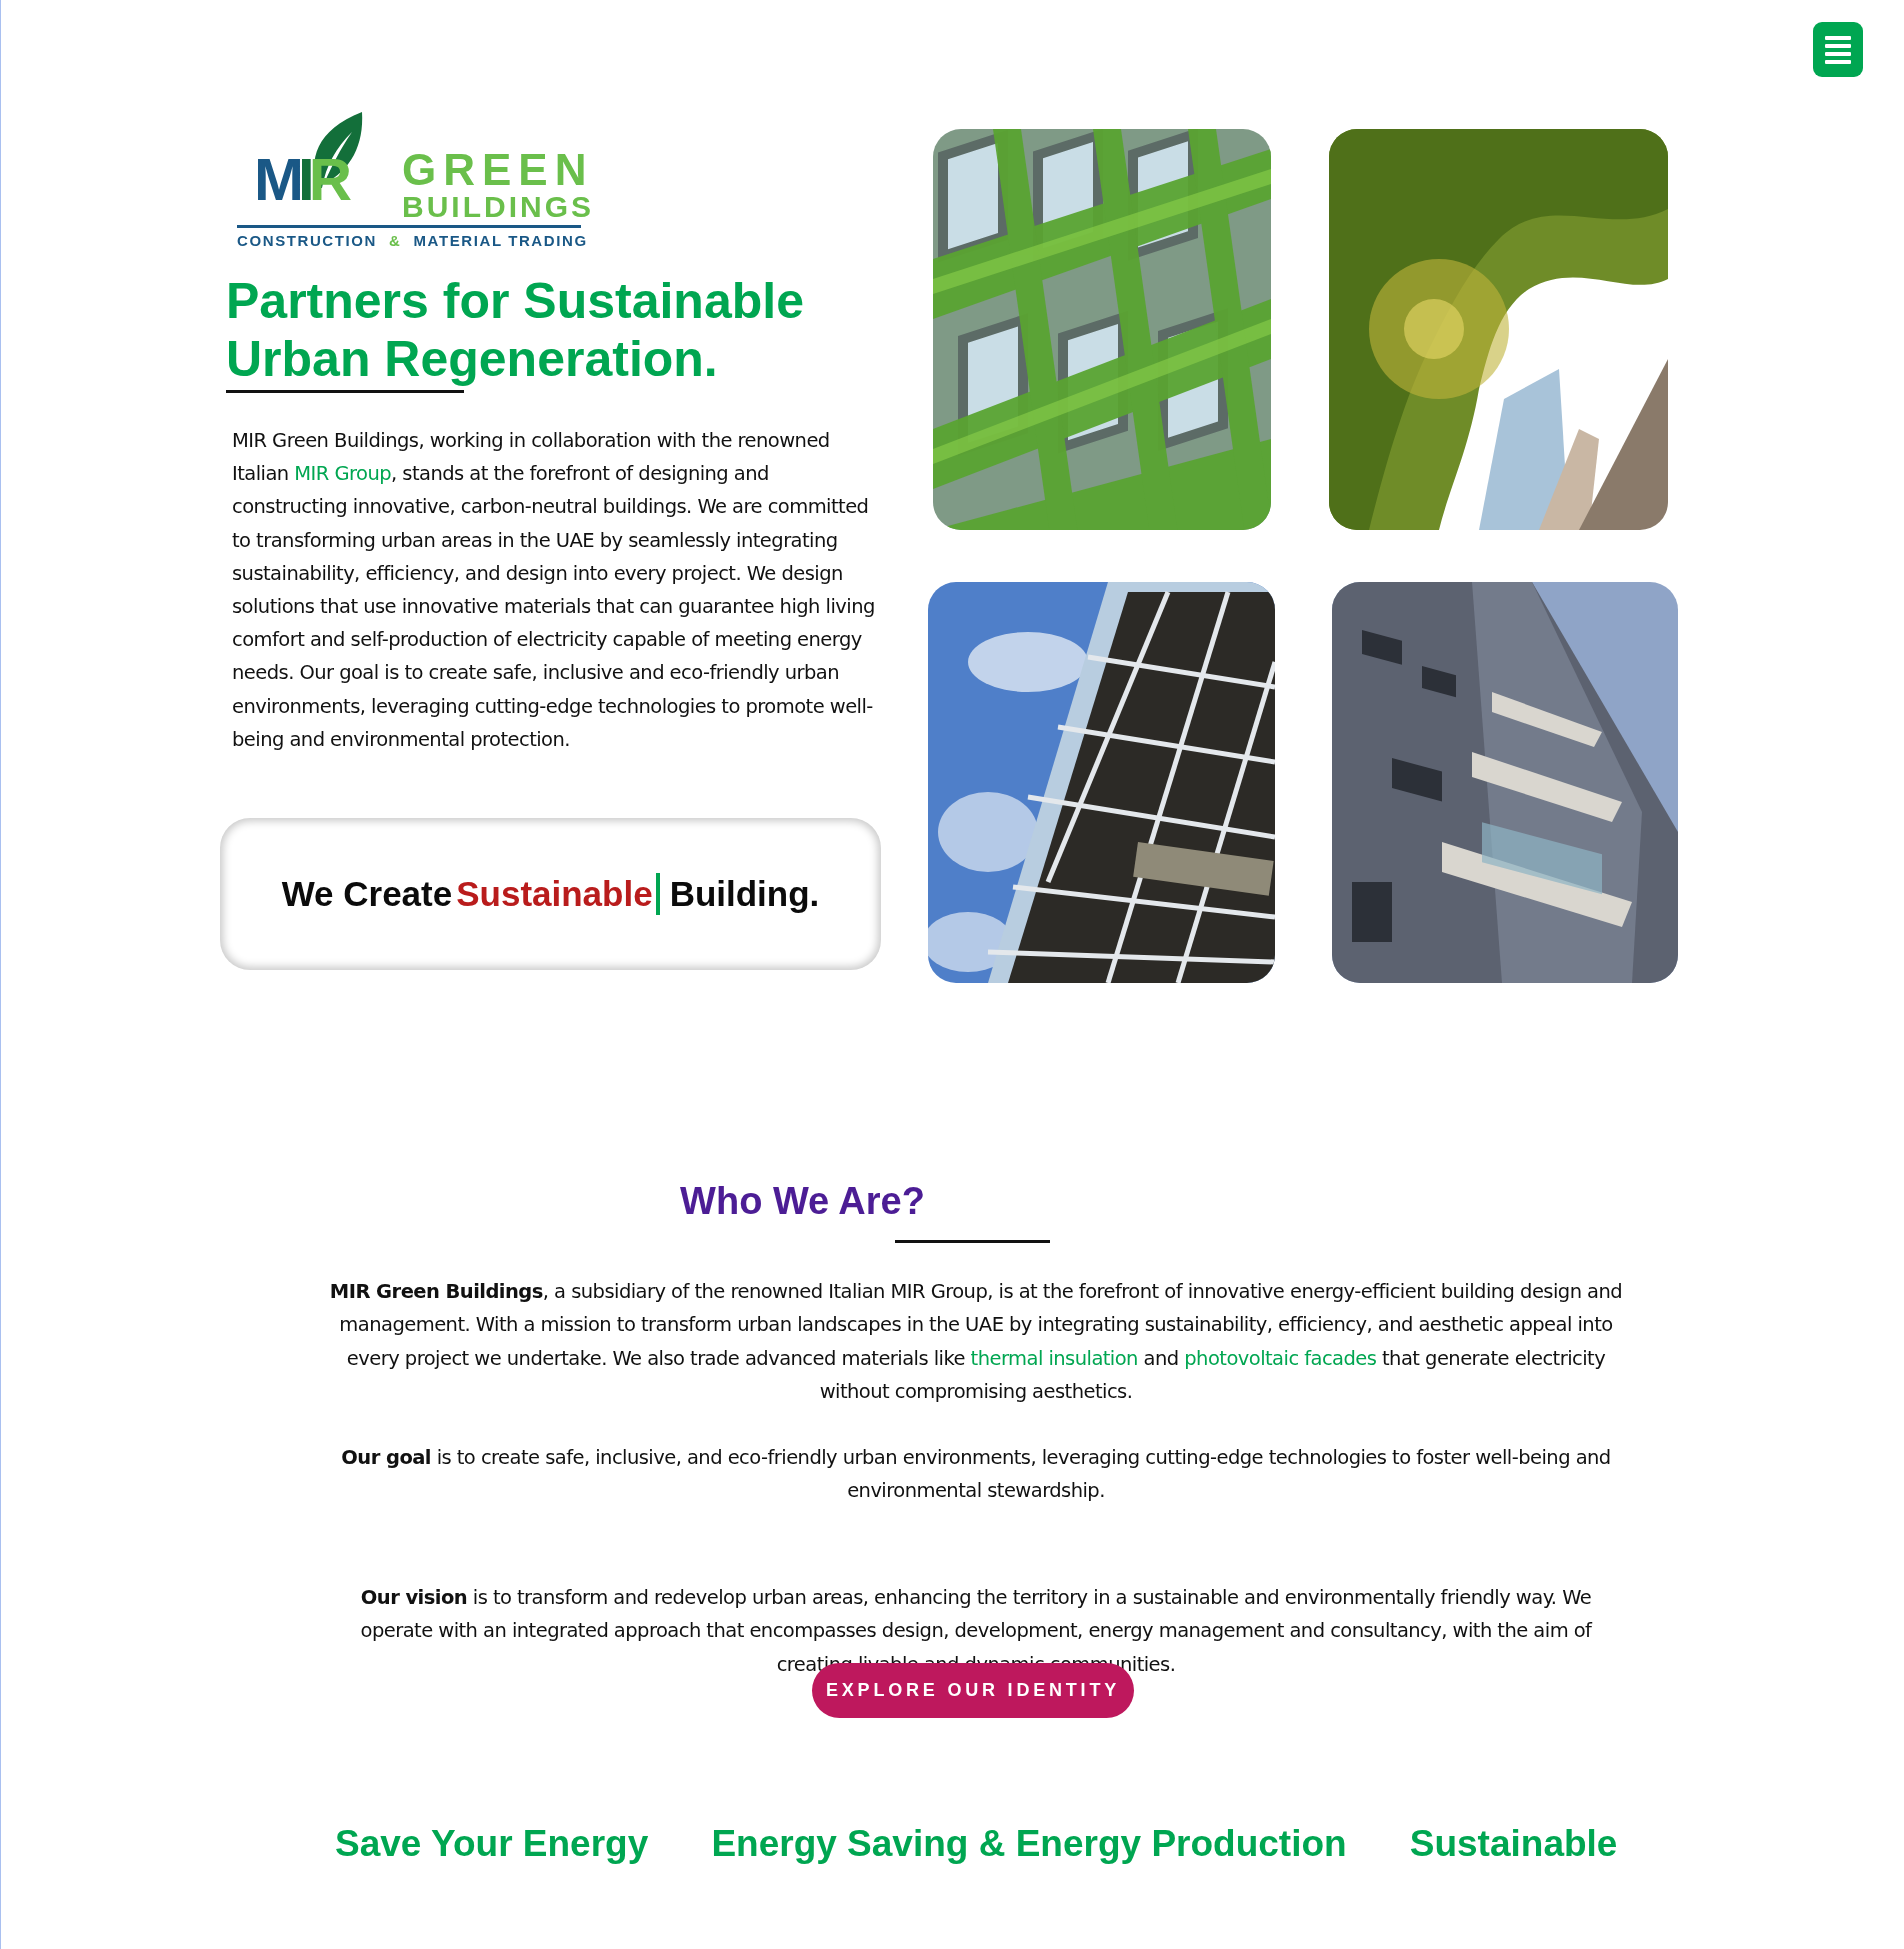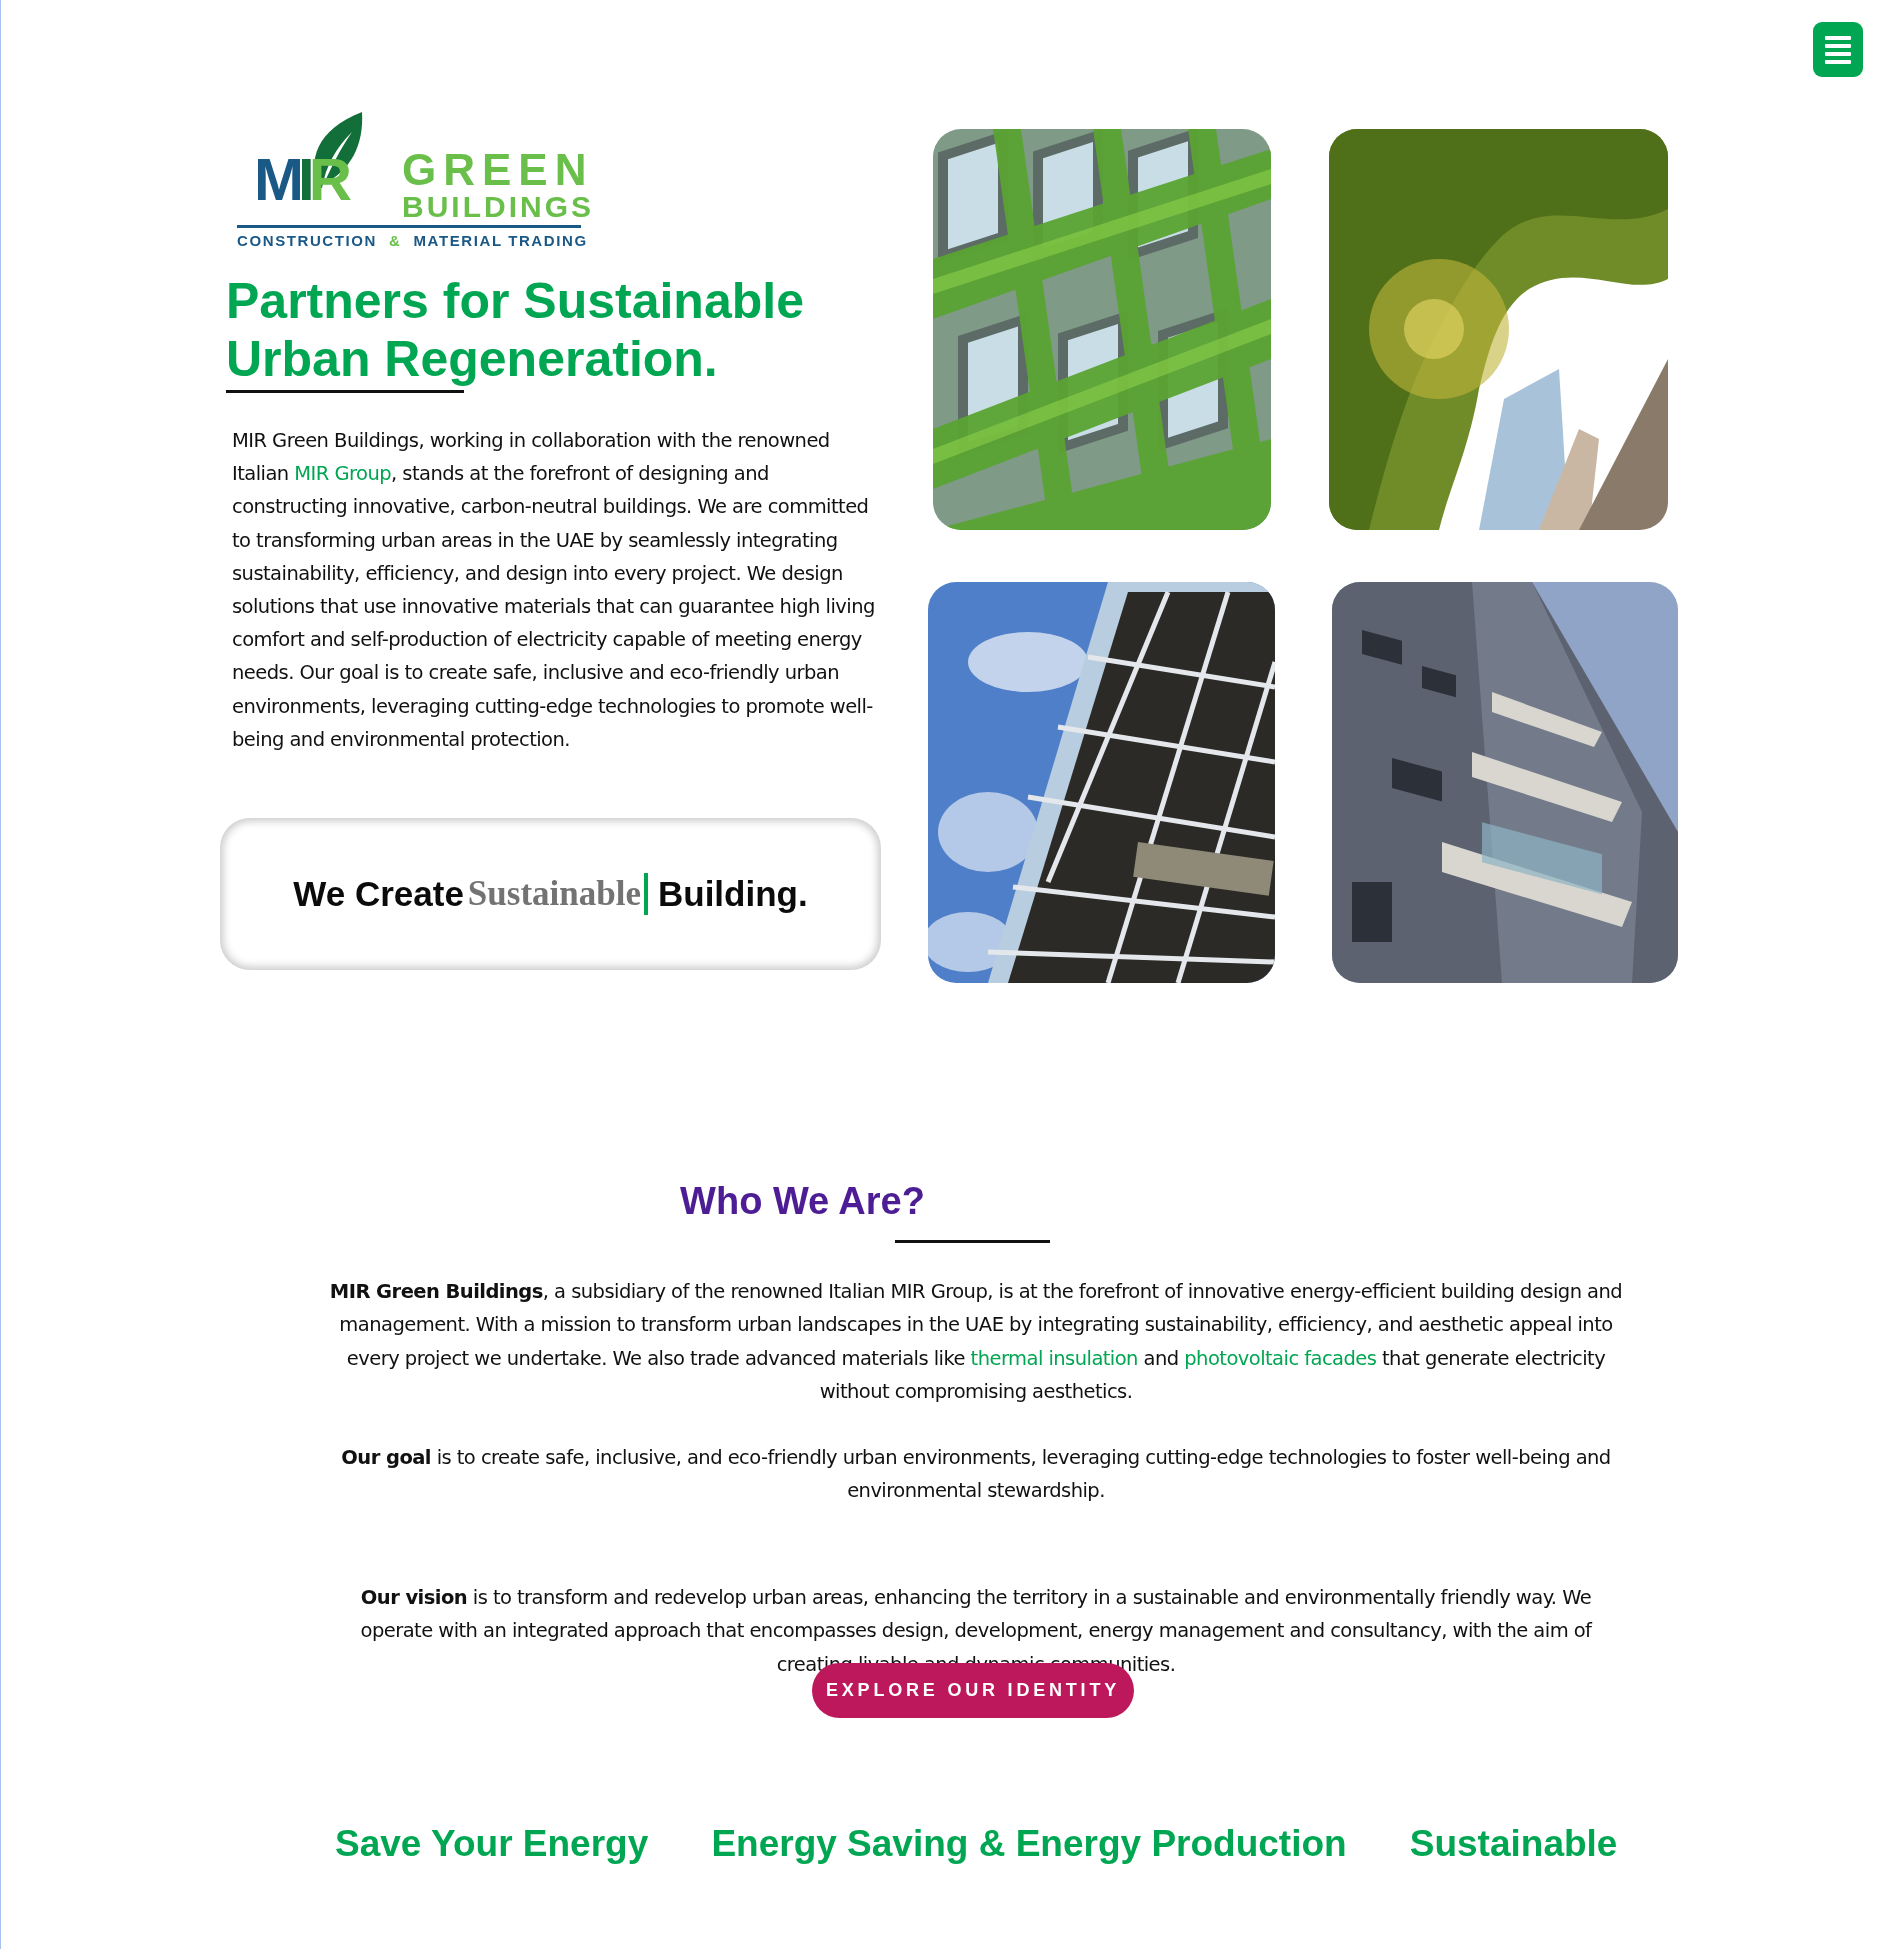--- a/index.html
+++ b/index.html
@@ -53,21 +53,21 @@
     color: #111; font-family: "DejaVu Sans", sans-serif; letter-spacing: -0.55px;
   }
   .hero-body a, .who-text a { color: #00a651; text-decoration: none; }
 
   
   .typed-box {
     left: 219px; top: 818px; width: 661px; height: 152px; border-radius: 30px; background: #fff;
     box-shadow: inset 0 0 8px 3px rgba(0,0,0,0.22); display: flex; align-items: center; justify-content: center;
     font-family: "Liberation Sans", sans-serif; font-weight: 700; font-size: 35px; color: #0b0b0b;
   }
-  .typed-box .hl { color: #737373; margin-left: 4px; font-family: Liberation Serif, serif; }
+  .typed-box .hl { color: #b91c1c; margin-left: 4px; }
   .typed-box .caret { display: inline-block; width: 4px; height: 42px; background: #00a651; margin: 0 10px 0 3px; vertical-align: middle; }
 
   
   .photo { border-radius: 28px; overflow: hidden; }
   .photo svg { display: block; width: 100%; height: 100%; }
 
   
   .who-title {
     left: 0; width: 1603px; top: 1180px; margin: 0; text-align: center; font-family: "Liberation Sans", sans-serif;
     font-weight: 700; font-size: 38px; color: #4c1d95;

